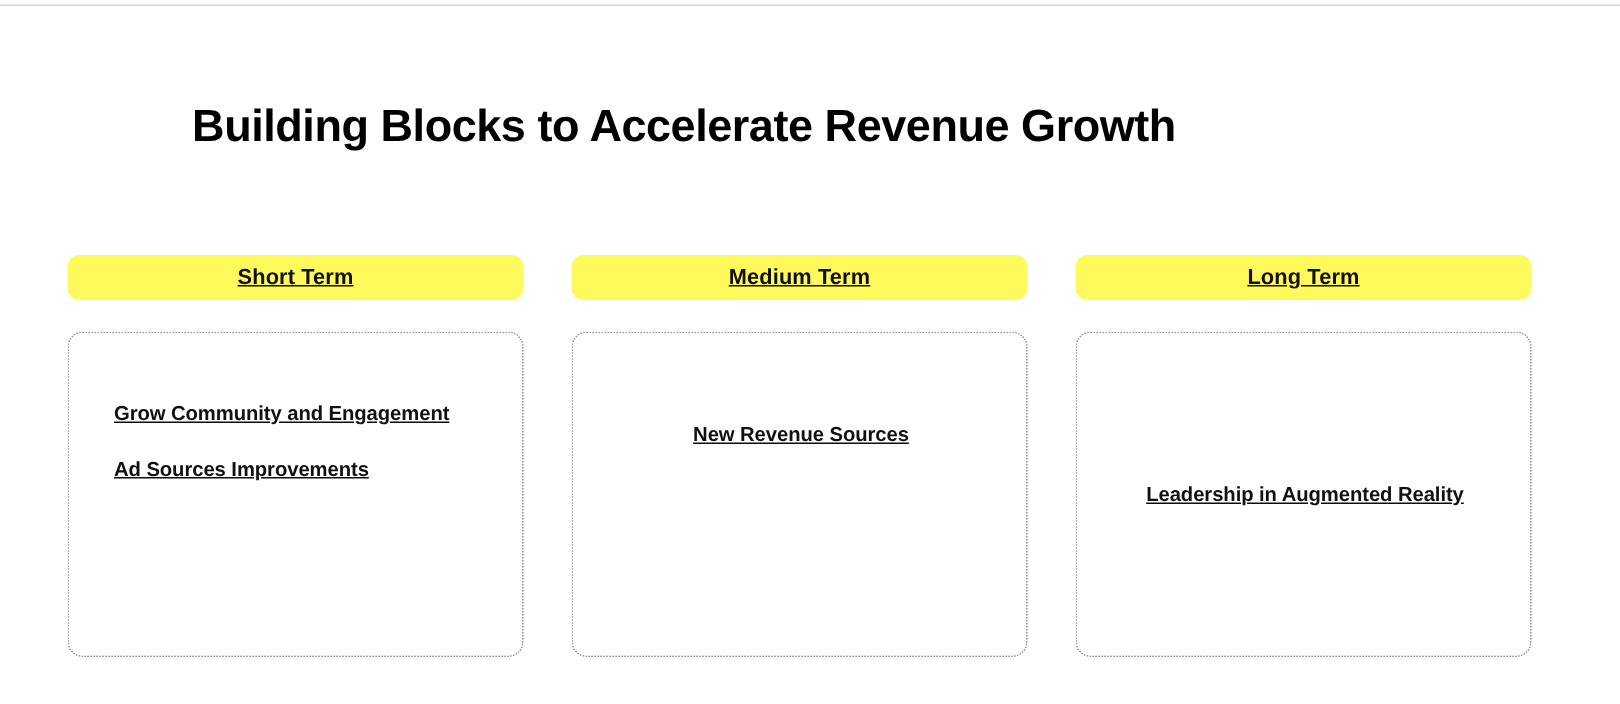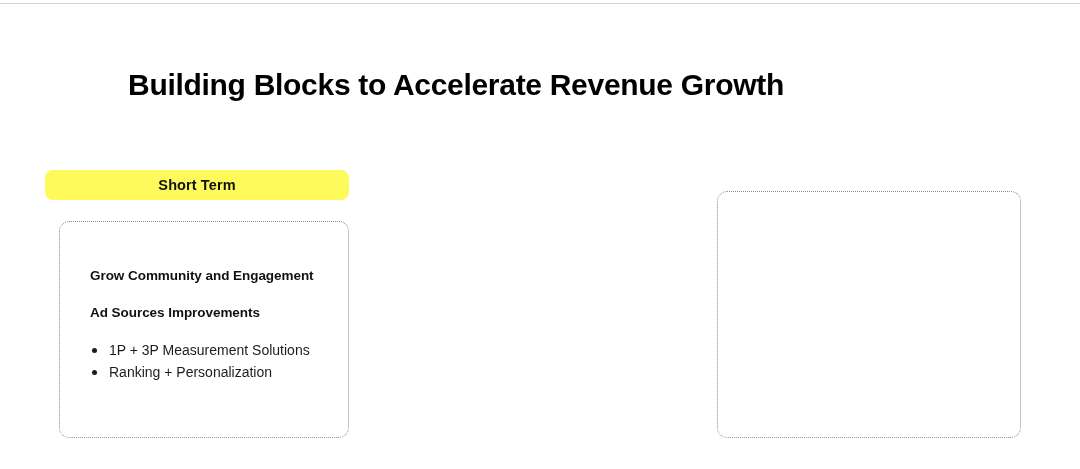--- a/index.html
+++ b/index.html
@@ -49,20 +49,21 @@
   }
 
   .columns {
     position: absolute;
     left: 45px;
     top: 170px;
     width: 976px;
     height: 268px;
     display: flex;
     justify-content: space-between;
+    text-decoration: underline;
   }
 
   .column {
     width: 304px;
     display: flex;
     flex-direction: column;
   }
 
   .term-pill {
     height: 30px;
@@ -126,21 +127,21 @@
     left: 2px;
     top: 8px;
     width: 5px;
     height: 5px;
     border-radius: 50%;
     background: #1c1c1c;
   }
 
   
   .col-short .card-body { text-align: left; }
-  .col-short .term-card { justify-content: flex-start; padding-top: 44px; margin-left: 14px; }
+  .col-short .term-card { justify-content: flex-start; padding-top: 44px; }
 
   .col-medium .card-body { text-align: center; }
   .col-medium .term-card { justify-content: flex-start; padding-top: 58px; }
   .col-medium .card-heading { margin-bottom: 12px; }
   .col-medium .bullet-list {
     display: inline-block;
     text-align: left;
     margin-left: 22px;
   }
 
@@ -160,30 +161,40 @@
   <div class="columns">
 
     <div class="column col-short">
       <div class="term-pill">
         <span>Short Term</span>
       </div>
       <div class="term-card">
         <div class="card-body">
           <p class="card-heading">Grow Community and Engagement</p>
           <p class="card-heading">Ad Sources Improvements</p>
-          <ul class="bullet-list">
-            <li>1P + 3P Measurement Solutions</li>
-            <li>Ranking + Personalization</li>
-          </ul>
         </div>
       </div>
     </div>
 
     <div class="column col-medium">
+      <div class="term-pill">
+        <span>Medium Term</span>
+      </div>
       <div class="term-card">
         <div class="card-body">
+          <p class="card-heading">New Revenue Sources</p>
         </div>
       </div>
     </div>
 
+    <div class="column col-long">
+      <div class="term-pill">
+        <span>Long Term</span>
+      </div>
+      <div class="term-card">
+        <div class="card-body">
+          <p class="card-heading">Leadership in Augmented Reality</p>
+        </div>
+      </div>
+    </div>
 
   </div>
 </div>
 
 </body></html>

